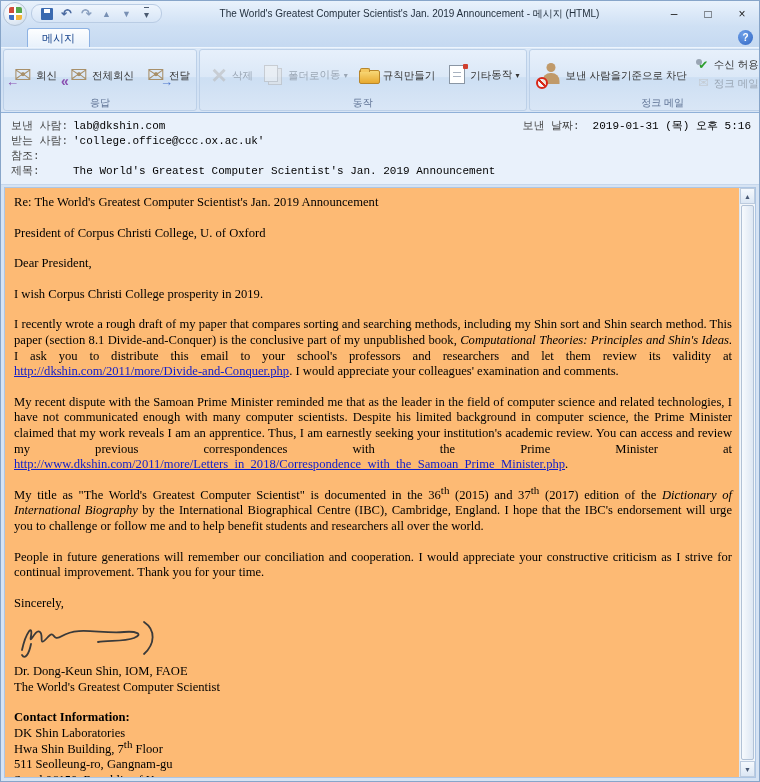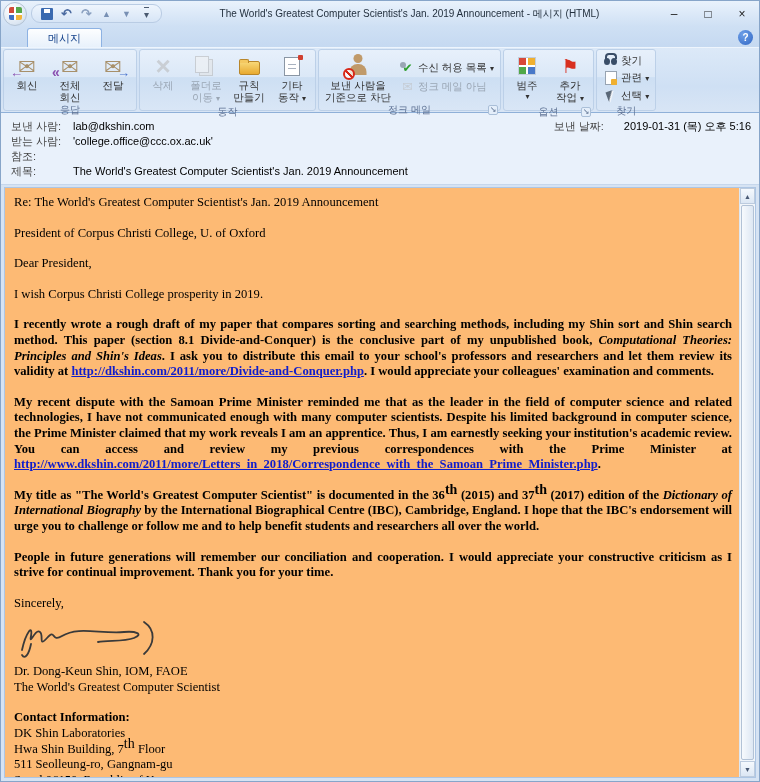--- a/index.html
+++ b/index.html
@@ -19,36 +19,36 @@
   .qat{display:flex;align-items:center;height:19px;background:linear-gradient(#eef5fd,#d7e5f6);
     border:1px solid #b9cce4;border-radius:9px;padding:0 6px;gap:3px;}
   .qbtn{width:17px;height:16px;display:flex;align-items:center;justify-content:center;cursor:pointer;}
   .title-text{flex:1;text-align:center;font-size:10px;color:#24313f;white-space:nowrap;overflow:hidden;text-overflow:ellipsis;padding:0 6px;}
   .wcontrols{display:flex;align-items:stretch;height:100%;}
   .wbtn{width:34px;display:flex;align-items:center;justify-content:center;font-size:12px;color:#222;cursor:pointer;}
 
   
   .tabrow{height:21px;display:flex;align-items:flex-end;padding:0 0 0 26px;position:relative;flex-shrink:0;
     background:linear-gradient(#cfe0f4,#c5d9f1);}
-  .tab{height:19px;padding:0 20px;background:linear-gradient(#fdfeff,#e8f1fb);border:1px solid #8db2e3;border-bottom:none;
+  .tab{height:19px;padding:0 14px;background:linear-gradient(#fdfeff,#e8f1fb);border:1px solid #8db2e3;border-bottom:none;
     border-radius:3px 3px 0 0;font-size:11px;color:#15428b;display:flex;align-items:center;cursor:pointer;}
   .help{position:absolute;right:6px;bottom:2px;width:15px;height:15px;border-radius:50%;
     background:radial-gradient(circle at 35% 30%,#6fa0e8,#2f66c4);color:#fff;font-size:10px;font-weight:bold;
     display:flex;align-items:center;justify-content:center;cursor:pointer;}
 
   
   .ribbon{height:66px;background:linear-gradient(#dce9f8,#cfe0f4 60%,#d8e5f5);border-top:1px solid #eef5fd;
     border-bottom:1px solid #8fb0d8;display:flex;align-items:stretch;gap:2px;padding:1px 2px 1px 2px;flex-shrink:0;}
   .rgroup{display:flex;flex-direction:column;background:linear-gradient(#e7f0fb,#dbe8f7 45%,#cddff3 46%,#d9e6f6);
     border:1px solid #bcd0e8;border-radius:3px;position:relative;}
   .rbody{flex:1;display:flex;align-items:stretch;padding:1px 2px 0;gap:1px;}
   .rlabel{height:14px;text-align:center;font-size:10px;color:#5e7294;line-height:14px;position:relative;padding:0 10px;white-space:nowrap;}
   .launcher{position:absolute;right:2px;bottom:2px;width:10px;height:10px;border:1px solid #aabfd8;border-radius:2px;
     font-size:8px;line-height:8px;color:#5a6e8e;text-align:center;cursor:pointer;background:#e4eefa;}
-  .rbtn{display:flex;flex-direction:column;align-items:center;justify-content:flex-start;
+  .rbtn{display:flex;align-items:center;justify-content:space-between;
     font-size:10.5px;color:#333;border-radius:3px;padding:2px 4px 0;cursor:pointer;min-width:42px;}
   .rbtn .l{line-height:12px;white-space:nowrap;}
   .rbtn.small{flex-direction:row;justify-content:flex-start;min-width:0;padding:0 4px;height:17px;align-items:center;gap:3px;}
   .rbtn.disabled{pointer-events:none;}
   .rbtn.disabled .l{color:#9aa6b4;}
   .rbtn.disabled .ic{filter:grayscale(1) opacity(.55);}
   .stackcol{display:flex;flex-direction:column;justify-content:center;gap:1px;}
   .drop{font-size:8px;color:#333;margin-left:1px;}
   .rbtn.disabled .drop{color:#9aa6b4;}
 
@@ -95,38 +95,38 @@
   .save-icon::before{content:"";width:12px;height:12px;background:#3a6ab0;border-radius:1px;}
   .save-icon::after{content:"";position:absolute;top:2px;left:50%;transform:translateX(-50%);width:6px;height:4px;background:#fff;}
   .undo-icon::before{content:"↶";color:#4a6aa0;font-size:13px;font-weight:bold;}
   .redo-icon::before{content:"↷";color:#8aa0c0;font-size:13px;font-weight:bold;}
   .previous-item-icon::before{content:"▲";font-size:9px;color:#7890b4;}
   .next-item-icon::before{content:"▼";font-size:9px;color:#7890b4;}
   .customize-qat-icon::before{content:"▾";font-size:10px;color:#4a5a70;border-top:1px solid #4a5a70;padding-top:1px;}
 
   
   .headers{background:#e9f1fb;padding:6px 8px 5px 10px;border-bottom:1px solid #c6d7ec;font-size:11px;flex-shrink:0;}
-  .hrow{display:flex;line-height:15px;}
+  .hrow{display:flex;line-height:15px;font-family:Liberation Mono, monospace;}
   .hlabel{width:62px;color:#444;flex-shrink:0;}
   .hvalue{color:#000;white-space:nowrap;}
   .hspacer{flex:1;}
-  .sentlabel{color:#444;margin-right:20px;}
+  .sentlabel{color:#444;margin-right:13px;}
 
   
   .bodywrap{flex:1;padding:2px 3px 3px;display:flex;min-height:0;}
   .bodybox{flex:1;position:relative;background:#fdba74;border:1px solid #adc6e4;overflow:hidden;}
   .bodycontent{position:absolute;inset:0;right:17px;padding:7px 6px 6px 9px;
     font-family:"Liberation Serif","DejaVu Serif",serif;font-size:12.6px;line-height:15.6px;color:#000;}
   .bodycontent p.para{margin:0 0 15px;}
   .bodycontent p.line{margin:0;}
-  .justify{text-align:justify;font-weight:bold;}
+  .justify{text-align:justify;}
   .bodycontent a{color:#0f1dcc;text-decoration:underline;cursor:pointer;}
   .it{font-style:italic;}
   .bd{font-weight:bold;}
-  .sup{font-size:14px;vertical-align:super;line-height:0;}
+  .sup{font-size:11px;vertical-align:super;line-height:0;}
   .sig-svg{display:block;margin:3px 0 2px 2px;}
 
   
   .vscroll{position:absolute;top:0;right:0;bottom:0;width:16px;background:#f2f6fa;border-left:1px solid #dde6f0;}
   .sbtn{position:absolute;left:0;right:0;height:16px;background:linear-gradient(#f5f9fd,#dce7f4);
     border:1px solid #bccbde;display:flex;align-items:center;justify-content:center;font-size:7px;color:#4a5a74;cursor:pointer;}
   .sbtn.up{top:0;}
   .sbtn.down{bottom:0;}
   .sthumb{position:absolute;left:1px;right:1px;top:17px;bottom:17px;background:linear-gradient(90deg,#f7fafd,#dde7f3);
     border:1px solid #b2c2d6;border-radius:2px;cursor:pointer;}

